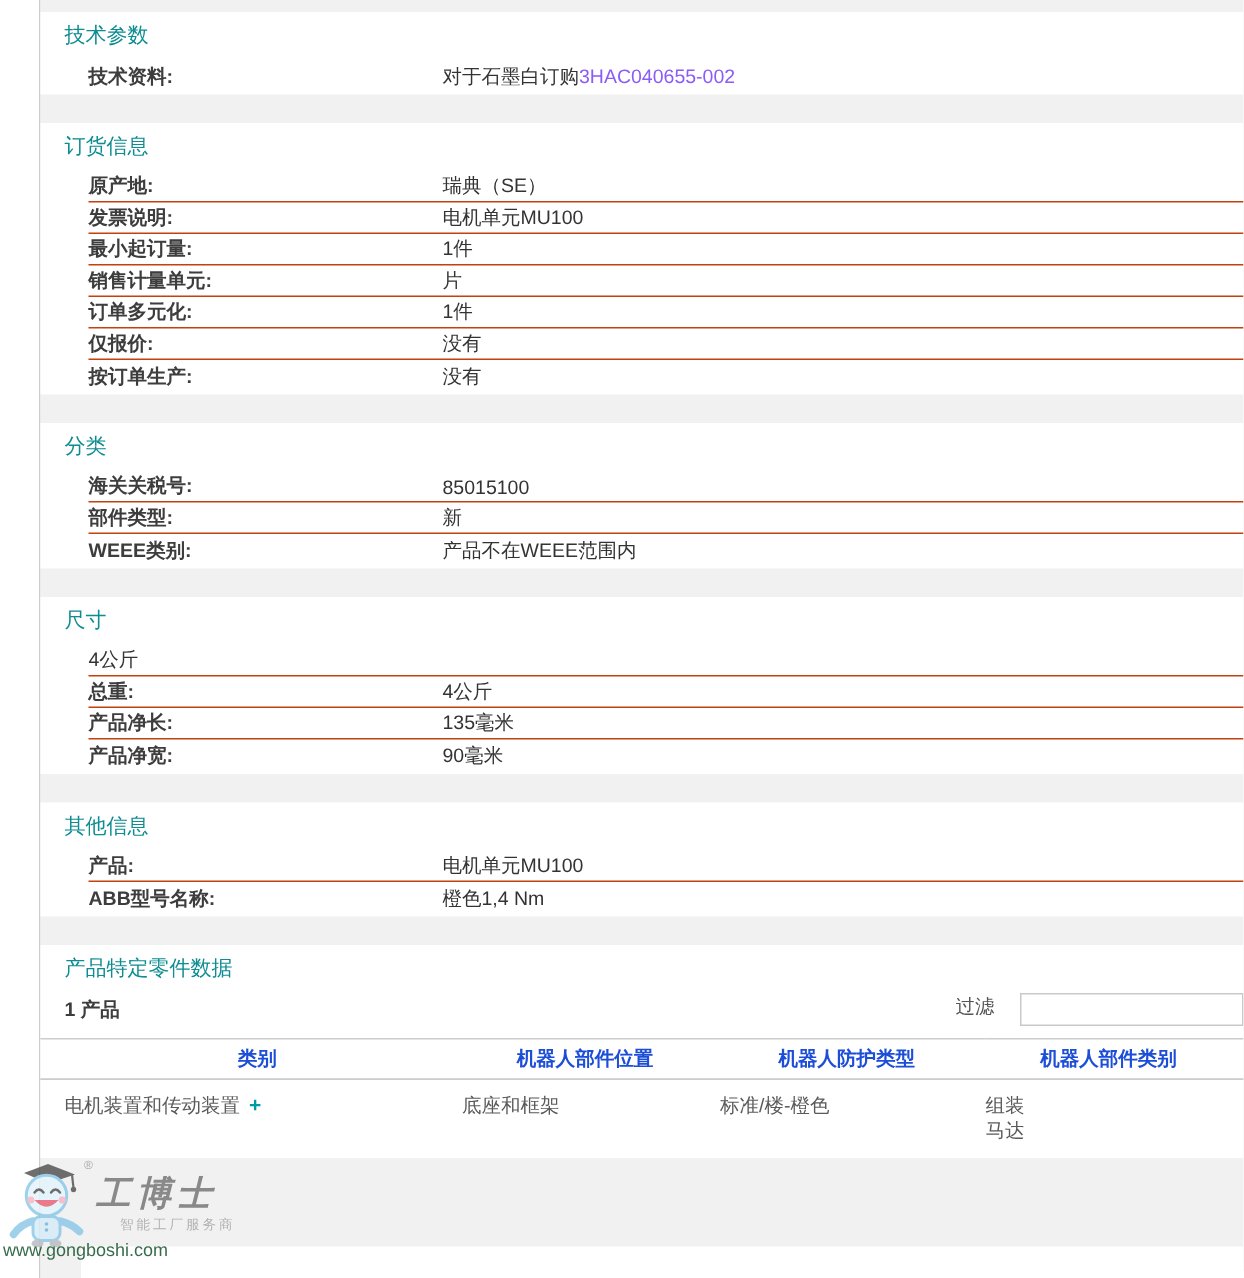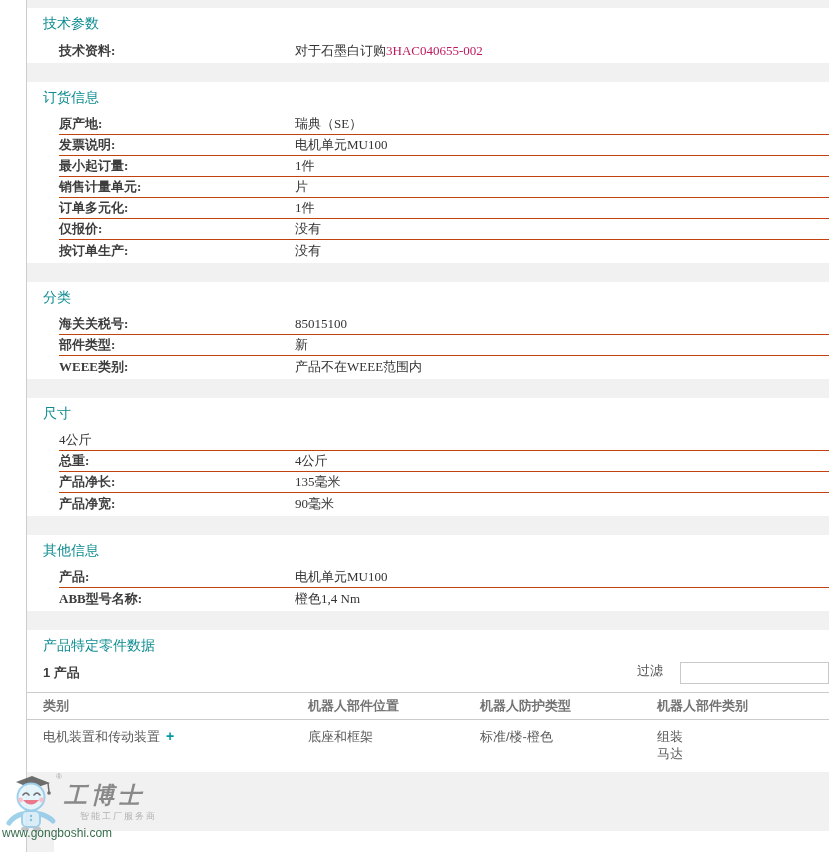--- a/index.html
+++ b/index.html
@@ -13,42 +13,42 @@
   .rail { position:absolute; left:26px; top:0; bottom:0; width:1px; background:#cccccc; }
   .content {
     position:absolute; left:27px; right:0; top:0; bottom:0;
     background:#f1f1f2; padding-top:8px;
   }
   .card { background:#ffffff; margin-bottom:19px; padding-bottom:2px; }
   .card h2 {
     margin:0; padding:6px 16px 8px; font-size:14px; line-height:18px;
     font-weight:400; color:#0d8c91;
   }
-  .kv { margin-left:32px; height:21px; display:flex; align-items:center; font-size:13px;font-family:Liberation Serif, serif; }
+  .kv { margin-left:32px; height:21px; display:flex; align-items:center; font-size:13px; }
   .kv:not(:last-child) { border-bottom:1px solid #c2410c; }
   .kv .lbl { width:236px; font-weight:bold; color:#3d3d3d; flex:none; }
   .kv .val { color:#333333; white-space:nowrap; }
-  .link { color:#be185d; text-decoration:none; cursor:pointer; }
+  .link { color:#8b5cf6; text-decoration:none; cursor:pointer; }
 
   
   .card.parts { padding-bottom:8px; }
   .toolbar {
     display:flex; justify-content:space-between; align-items:center;
     padding:0 0 8px 16px; height:30px;
   }
   .count { font-size:13px; font-weight:bold; color:#3d3d3d; }
   .filter { display:flex; align-items:flex-start; gap:17px; font-size:13px; color:#555;margin-left:44px; }
   .filter input {
     width:149px; height:22px; border:1px solid #c9c9c9; padding:1px 4px;
     font-family:"Liberation Sans", sans-serif; font-size:12px; outline:none;
   }
   table.parts-table { width:100%; border-collapse:collapse; font-size:13px; table-layout:fixed; }
   .parts-table th {
     border-top:1px solid #cccccc; border-bottom:1px solid #cccccc;
-    text-align:left; font-weight:bold; color:#737373; padding:6px 8px 6px 0; line-height:14px;
+    text-align:center; font-weight:bold; color:#1d4ed8; padding:6px 8px 6px 0; line-height:14px;
   }
   .parts-table td { padding:8px 8px 2px 0; color:#5a5a5a; vertical-align:top; line-height:17px; }
   .parts-table th:first-child, .parts-table td:first-child { padding-left:16px; }
   .plus { color:#009aa3; font-weight:bold; font-size:14px; margin-left:6px; cursor:pointer; }
 
   .bottom-strip { background:#ffffff; height:21px; margin-top:-19px; position:absolute; left:27px; right:0; bottom:0; }
 
   
   .wm { position:absolute; left:0; top:766px; width:150px; height:84px; opacity:.85; pointer-events:none; }
   .wm .mascot { position:absolute; left:2px; top:8px; }

